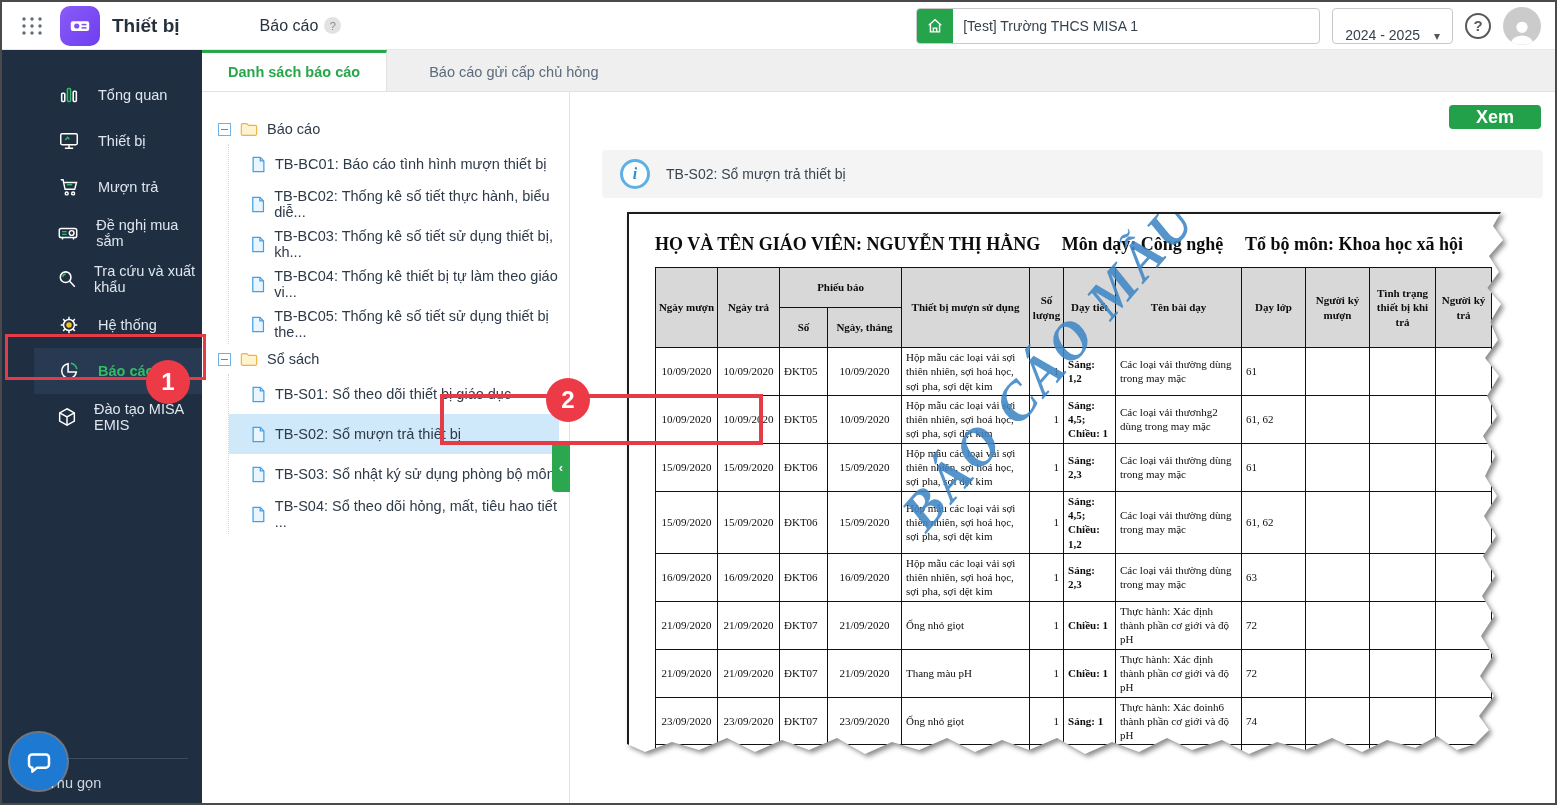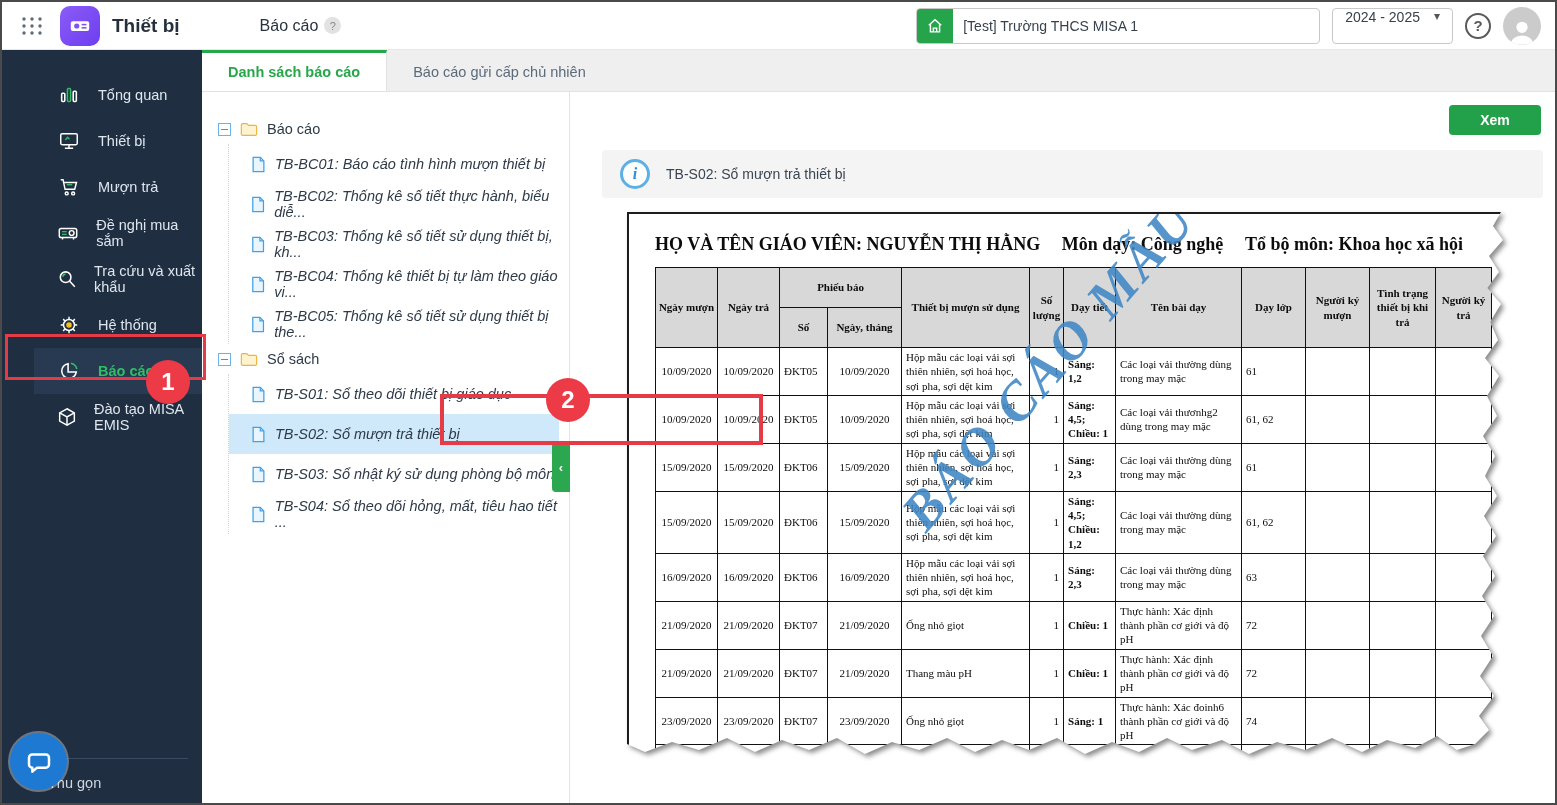--- a/index.html
+++ b/index.html
@@ -11,56 +11,56 @@
   .topbar { position:absolute; left:0; top:0; width:100%; height:48px; background:#fff; display:flex; align-items:center; border-bottom:1px solid #e8e8e8; z-index:5; }
   .waffle { margin-left:16px; width:28px; height:28px; display:flex; align-items:center; justify-content:center; cursor:pointer; }
   .appicon { margin-left:14px; width:40px; height:40px; border-radius:10px; background:linear-gradient(135deg,#8a5cf6,#6d3ef0); display:flex; align-items:center; justify-content:center; }
   .apptitle { margin-left:12px; font-size:19px; font-weight:700; color:#25303c; }
   .topnav { margin-left:80px; font-size:16px; color:#28323e; display:flex; align-items:center; gap:6px; cursor:pointer; }
   .qbadge { width:17px; height:17px; border-radius:50%; background:#e2e2e2; color:#8a8a8a; font-size:11px; display:flex; align-items:center; justify-content:center; }
   .top-right { margin-left:auto; display:flex; align-items:center; gap:12px; margin-right:14px; }
   .school-box { display:flex; align-items:center; width:404px; height:36px; border:1px solid #c9c9c9; border-radius:4px; overflow:hidden; background:#fff; }
   .school-ic { width:36px; height:36px; background:#26a44c; display:flex; align-items:center; justify-content:center; flex:0 0 36px; }
   .school-name { font-size:14px; color:#37424d; padding:0 10px; white-space:nowrap; }
-  .year-box { display:flex; align-items:flex-start; gap:14px; height:36px; border:1px solid #c9c9c9; border-radius:4px; padding:0 12px; font-size:14px; color:#37424d; cursor:pointer; }
+  .year-box { display:flex; align-items:flex-end; gap:14px; height:36px; border:1px solid #c9c9c9; border-radius:4px; padding:0 12px; font-size:14px; color:#37424d; cursor:pointer; }
   .chev { color:#555; font-size:12px; }
   .help-ic { width:26px; height:26px; border-radius:50%; border:2px solid #595959; color:#595959; font-size:15px; font-weight:700; display:flex; align-items:center; justify-content:center; cursor:pointer; }
   .avatar { width:38px; height:38px; border-radius:50%; background:#cbcbcb; overflow:hidden; display:flex; align-items:flex-end; justify-content:center; cursor:pointer; }
 
   
   .sidebar { position:absolute; left:0; top:48px; width:200px; height:757px; background:#1f2e41; z-index:4; }
   .side-menu { padding-top:22px;margin-left:32px; }
   .side-item { height:46px; display:flex; align-items:center; padding-left:22px; gap:16px; color:#dfe6ee; font-size:14.5px; cursor:pointer; }
   .side-item .ic { width:26px; display:flex; justify-content:center; }
   .side-item.active { background:#273a52; color:#2fbe63; font-weight:700; }
   .side-bottom { position:absolute; left:0; bottom:0; width:100%; }
   .side-div { margin:0 14px; border-top:1px solid #394a61; }
   .collapse-row { height:48px; display:flex; align-items:center; padding-left:20px; gap:12px; color:#cfd6df; font-size:14.5px; cursor:pointer; }
 
   
   .main { position:absolute; left:200px; top:48px; width:1355px; height:757px; background:#fff; }
-  .tabbar { height:42px; background:#efefef; display:flex; border-bottom:1px solid #e2e2e2; }
+  .tabbar { height:42px; background:#efefef; display:flex; border-bottom:1px solid #e2e2e2;gap:16px; }
   .tab { padding:0 26px; display:flex; align-items:center; font-size:14.5px; color:#5c6b7a; cursor:pointer; border-top:3px solid transparent; }
   .tab.active { background:#fff; color:#27a74a; font-weight:700; border-top:3px solid #27a74a; border-right:1px solid #e2e2e2; }
   .content { position:absolute; top:42px; left:0; right:0; bottom:0; display:flex; }
 
   
   .tree-panel { width:368px; border-right:1px solid #e3e3e3; padding:22px 0 0 16px; position:relative; }
   .tree-folder-row { display:flex; align-items:center; gap:9px; height:30px; cursor:pointer; }
   .minus-box { width:13px; height:13px; border:1px solid #6db3e8; background:#fff; position:relative; flex:0 0 13px; }
   .minus-box::after { content:""; position:absolute; left:2px; right:2px; top:5px; height:1.5px; background:#4a90d9; }
   .tree-label { font-size:14.5px; color:#2e3a48; }
-  .tree-items { margin-left:10px; border-left:1px dotted #cfd8e0;font-style:italic; }
+  .tree-items { margin-left:10px; border-left:1px dotted #cfd8e0; }
   .tree-item { display:flex; align-items:center; gap:9px; height:40px; padding-left:22px; cursor:pointer; position:relative; }
   .tree-item.selected { background:#cfe9fb; margin-right:10px; }
   .collapse-handle { position:absolute; right:-1px; top:350px; width:18px; height:50px; background:#2aa74f; border-radius:4px 0 0 4px; color:#fff; display:flex; align-items:center; justify-content:center; font-size:13px; font-weight:700; cursor:pointer; z-index:6; }
 
   
   .preview-panel { flex:1; position:relative; padding:14px 14px 0 32px; }
-  .view-btn { position:absolute; right:16px; top:13px; width:92px; height:30px; background:#23a14a; color:#fff; font-size:14px; font-weight:700; border:none; border-radius:4px; cursor:pointer; font-family:"Liberation Sans",sans-serif; }
+  .view-btn { position:absolute; right:16px; top:13px; width:92px; height:24px; background:#23a14a; color:#fff; font-size:18px; font-weight:700; border:none; border-radius:4px; cursor:pointer; font-family:"Liberation Sans",sans-serif; }
   .info-bar { margin-top:44px; height:48px; background:#f4f4f4; border-radius:4px; display:flex; align-items:center; gap:16px; padding-left:18px; }
   .info-ic { width:30px; height:30px; border-radius:50%; border:3px solid #5db0e6; background:#fdfefe; color:#2d8fd6; font-family:"Liberation Serif",serif; font-weight:700; font-size:16px; font-style:italic; display:flex; align-items:center; justify-content:center; }
   .info-text { font-size:14px; color:#3a4550; }
 
   
   .paper-wrap { margin-top:14px; margin-left:25px; width:884px; filter:drop-shadow(3px 3px 2.5px rgba(0,0,0,0.45)); }
   .paper { position:relative; width:880px; height:547px; background:#fff; border:2px solid #1c1c1c; padding:20px 18px 0 26px; overflow:hidden; font-family:"Liberation Serif",serif; color:#0c0c0c;
     clip-path: polygon(0 0, 874px 0, 866px 14px, 876px 28px, 862px 44px, 872px 60px, 860px 76px, 874px 92px, 863px 110px, 871px 128px, 858px 146px, 872px 164px, 860px 184px, 870px 204px, 856px 224px, 868px 244px, 858px 264px, 870px 284px, 857px 304px, 869px 324px, 856px 344px, 868px 364px, 855px 384px, 867px 404px, 854px 424px, 866px 444px, 853px 464px, 867px 484px, 852px 504px, 862px 518px, 848px 532px, 830px 538px, 810px 524px, 788px 536px, 760px 528px, 735px 540px, 705px 526px, 678px 538px, 650px 530px, 622px 542px, 595px 528px, 565px 538px, 540px 526px, 512px 540px, 485px 530px, 458px 542px, 430px 526px, 402px 538px, 375px 528px, 348px 540px, 320px 526px, 292px 538px, 265px 530px, 238px 542px, 210px 526px, 182px 538px, 155px 528px, 128px 540px, 100px 526px, 72px 538px, 45px 530px, 18px 540px, 0 532px);
   }
   .rep-head { display:flex; justify-content:space-between; font-size:18px; font-weight:700; margin-bottom:12px; padding-right:24px; }
@@ -243,21 +243,21 @@
           <path d="M15 5 L8 12 L15 19"></path>
         </svg>
         <span>Thu gọn</span>
       </div>
     </div>
   </aside>
 
   <main class="main">
     <div class="tabbar">
       <div class="tab active">Danh sách báo cáo</div>
-      <div class="tab">Báo cáo gửi cấp chủ nhiên</div>
+      <div class="tab">Báo cáo gửi cấp chủ hỏng</div>
     </div>
 
     <div class="content">
 
       <section class="tree-panel">
 
         <div class="tree-folder-row">
           <span class="minus-box"></span>
           <svg width="18" height="16" viewBox="0 0 20 17">
             <path d="M1.5 4 a1.5 1.5 0 0 1 1.5-1.5 h4.5 l2 2 h7.5 a1.5 1.5 0 0 1 1.5 1.5 v8 a1.5 1.5 0 0 1-1.5 1.5 h-14 a1.5 1.5 0 0 1-1.5-1.5 z" fill="#fdf3d1" stroke="#edb53e" stroke-width="1.3"></path>

